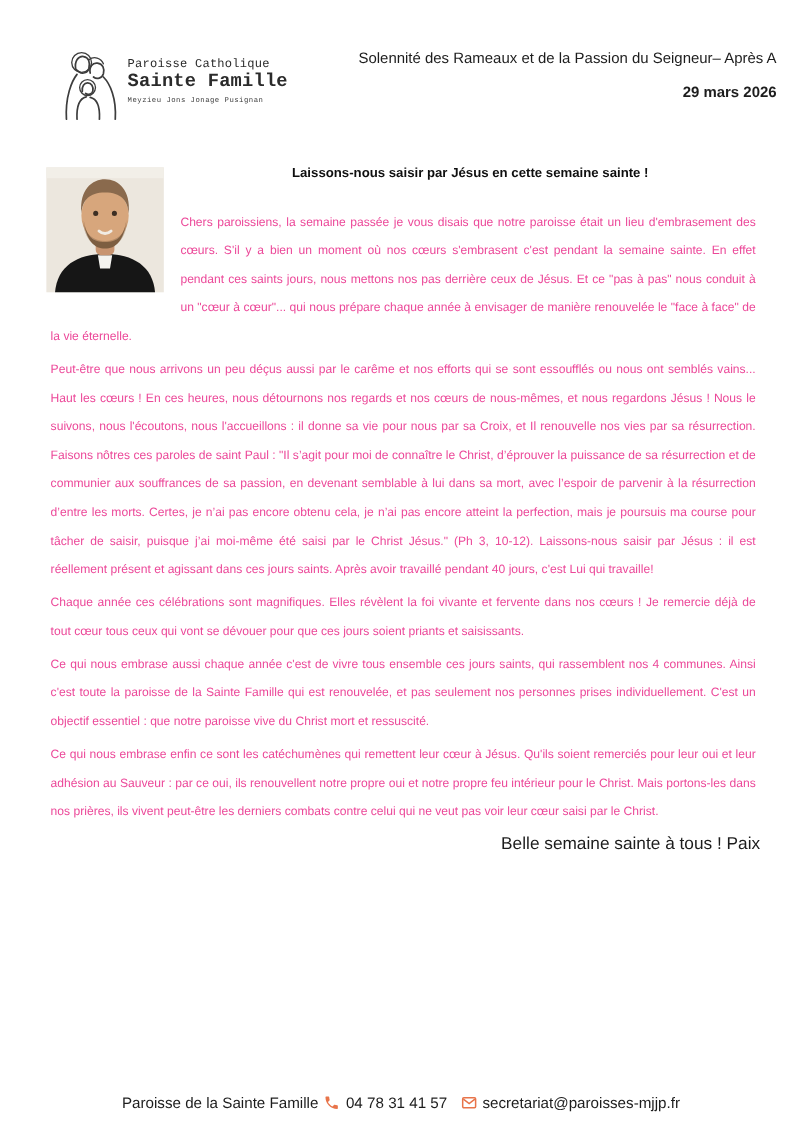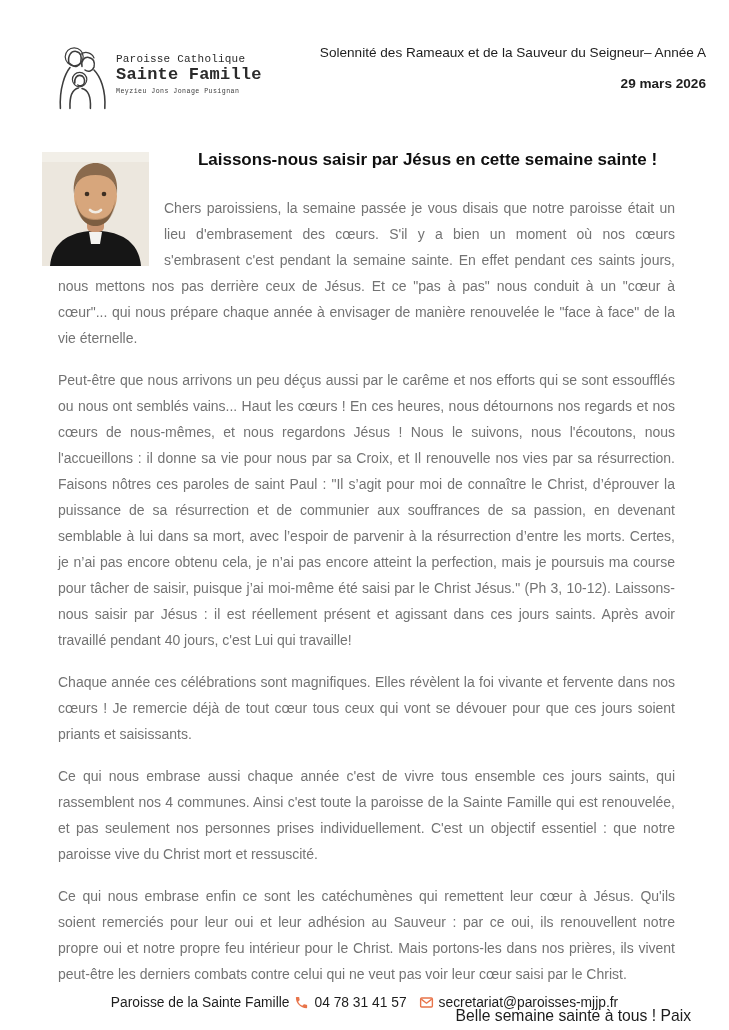--- a/index.html
+++ b/index.html
@@ -15,22 +15,22 @@
   .brand-l1{font-size:11px;letter-spacing:.2px;}
   .brand-l2{font-size:17px;font-weight:bold;letter-spacing:.2px;}
   .brand-l3{font-size:6.6px;letter-spacing:.45px;color:#3c3c3c;margin-top:6px;}
   .mast-right{text-align:right;font-size:13.6px;color:#1d1d1d;padding-top:3px;}
   .mast-right .mr-line{margin-bottom:16px;}
   .mast-right .mr-date{font-weight:bold;}
   
   .article{padding:0 38px 0 42px;margin-top:40px;}
   .photo{float:left;width:107px;height:114px;margin:2px 15px 6px 0;}
   .photo svg{display:block;width:107px;height:114px;}
-  .article-title{font-size:17px;font-weight:bold;color:#0f0f0f;text-align:center;margin:1px 0 25px 0;line-height:1.2;}
-  .body-text p{margin:16px;text-align:justify;font-size:14px;line-height:26px;color:#737373;}
+  .article-title{font-size:12px;font-weight:bold;color:#0f0f0f;text-align:center;margin:1px 0 25px 0;line-height:1.2;}
+  .body-text p{margin:4px;text-align:justify;font-size:11px;line-height:26px;color:#ec4899;}
   .closing{margin:0;padding-left:108px;font-size:15.7px;line-height:26px;color:#1c1c1c;text-align:right;}
   
   .footer{position:absolute;left:0;right:0;bottom:20px;display:flex;justify-content:center;align-items:center;gap:5px;font-size:13.8px;color:#1d1d1d;text-align:right;}
   .footer svg{width:15px;height:15px;flex:0 0 auto;}
   .f-gap{width:2px;}
 </style>
 </head>
 <body>
 
 <header class="masthead">
@@ -47,21 +47,21 @@
       <path d="M30 110 C29 88 35 78 44 76"></path>
       <path d="M64 110 C65 90 59 79 50 77"></path>
     </svg>
     <div class="brand-text">
       <div class="brand-l1">Paroisse Catholique</div>
       <div class="brand-l2">Sainte Famille</div>
       <div class="brand-l3">Meyzieu Jons Jonage Pusignan</div>
     </div>
   </div>
   <div class="mast-right">
-    <div class="mr-line">Solennité des Rameaux et de la Sauveur du Seigneur– Année A</div>
+    <div class="mr-line">Solennité des Rameaux et de la Passion du Seigneur– Après A</div>
     <div class="mr-line mr-date">29 mars 2026</div>
   </div>
 </header>
 
 <main class="article">
   <div class="photo">
     <svg viewBox="0 0 107 114">
       <rect width="107" height="114" fill="#ece7de"></rect>
       <rect x="0" y="0" width="107" height="10" fill="#f2efe8"></rect>
       <path d="M8 114 C10 90 28 79 53.5 79 C79 79 97 90 99 114 Z" fill="#161616"></path>

